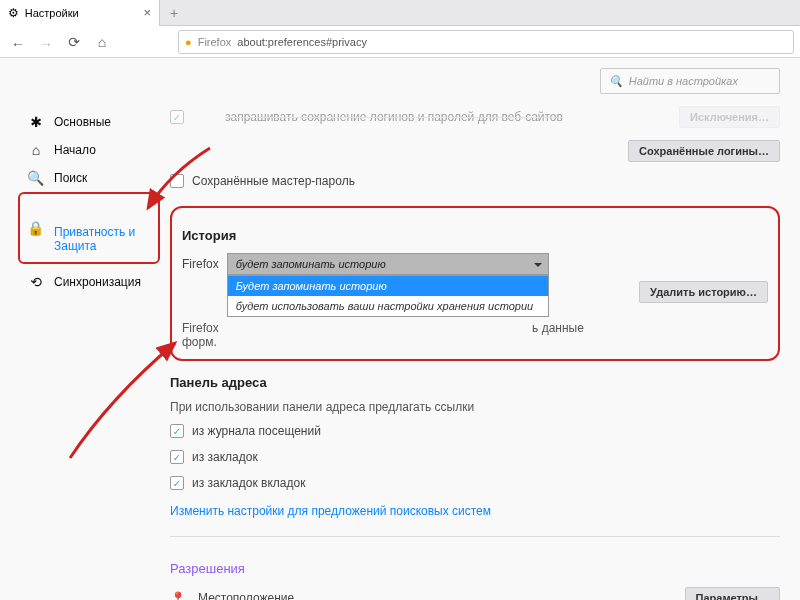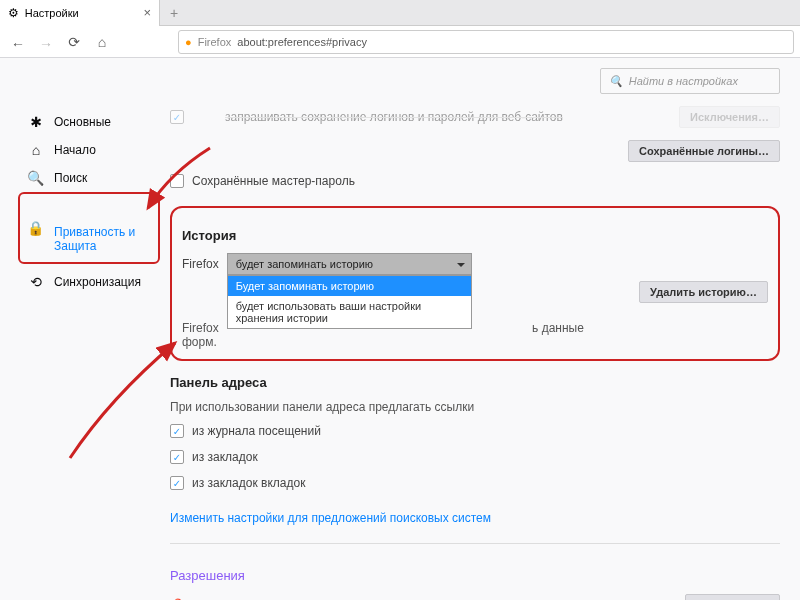--- a/index.html
+++ b/index.html
@@ -42,31 +42,31 @@
 .btn { background:#e1e1e6; border:1px solid #c8c8cc; padding:4px 10px; font-size:11px; color:#333; border-radius:2px; cursor:pointer;font-weight:bold; }
 .btn.disabled { color:#aaa; }
 
 .section-title { font-weight:600; font-size:13px; color:#222; padding:14px 0 6px; }
 .subtext { font-size:12px; color:#555; padding:4px 0; }
 
 .history-box { border:2px solid #c22; border-radius:12px; padding:6px 10px 10px; margin-top:12px; position:relative; }
 
 .select-row { display:flex; align-items:center; gap:8px; padding:4px 0; }
 .select-label { font-size:12px; color:#444; }
-.select { position:relative; width:245px; }
+.select { position:relative; width:322px;font-style:italic; }
 .select-current { background:#b8b8b8; color:#222; height:22px; border:1px solid #999; font-size:11px; padding:0 18px 0 8px; display:flex; align-items:center; position:relative; }
 .select-current::after { content:""; position:absolute; right:6px; top:9px; border:4px solid transparent; border-top-color:#333; }
 .select-opts { position:absolute; top:22px; left:0; right:0; background:#fff; border:1px solid #999; z-index:5; }
 .opt { font-size:11px; padding:4px 8px; color:#333; }
 .opt.selected { background:#1e90ff; color:#fff; }
 
 .note-row { display:flex; align-items:center; gap:8px; padding-top:42px; }
 .note-text { font-size:12px; color:#555; }
 
-.link { color:#0a84ff; font-size:12px; padding:8px 0; display:inline-block; cursor:pointer;margin-top:7px; }
+.link { color:#0a84ff; font-size:12px; padding:8px 0; display:inline-block; cursor:pointer; }
 
 .perm-row { display:flex; align-items:center; padding:5px 0; gap:10px; }
 .perm-icon { width:18px; color:#666; font-size:13px; }
 .perm-label { font-size:12px; color:#444; flex:1; }
 
 hr { border:none; border-top:1px solid #ddd; margin:10px 0; }
 
 
 .arrow { position:absolute; pointer-events:none; }
 .arrow svg { overflow:visible; }

